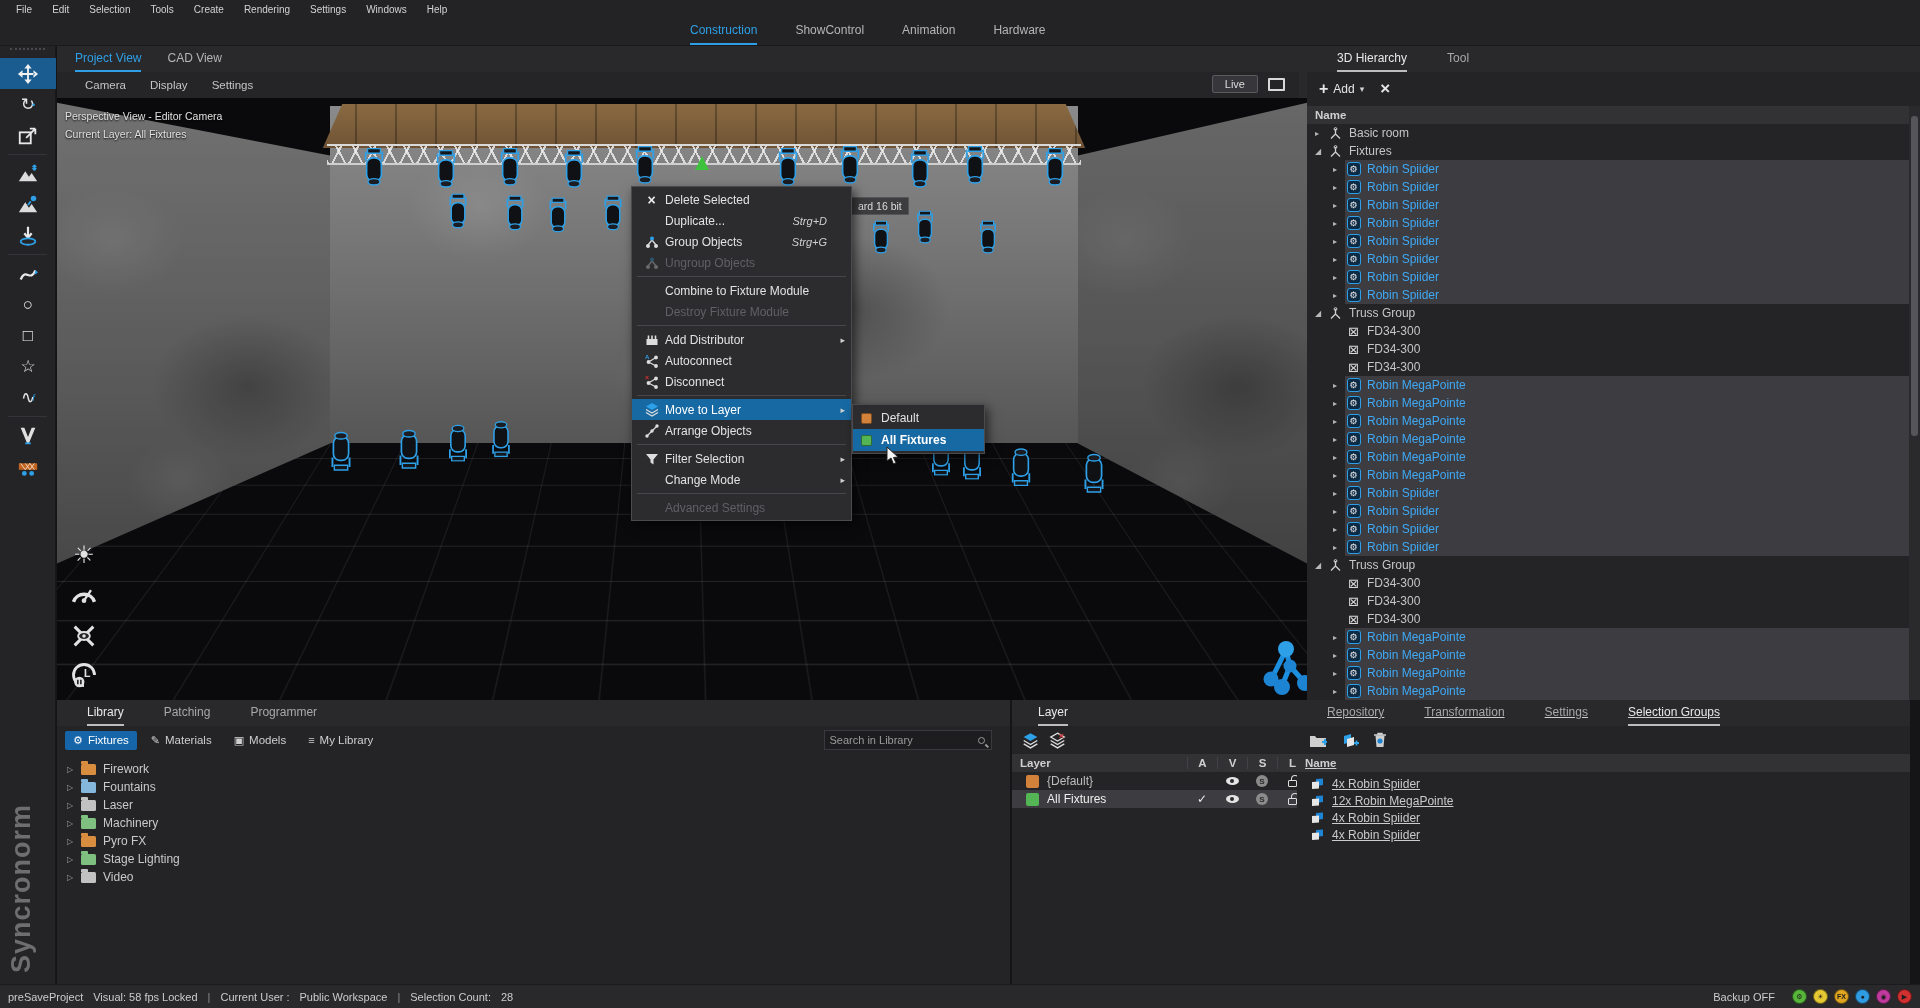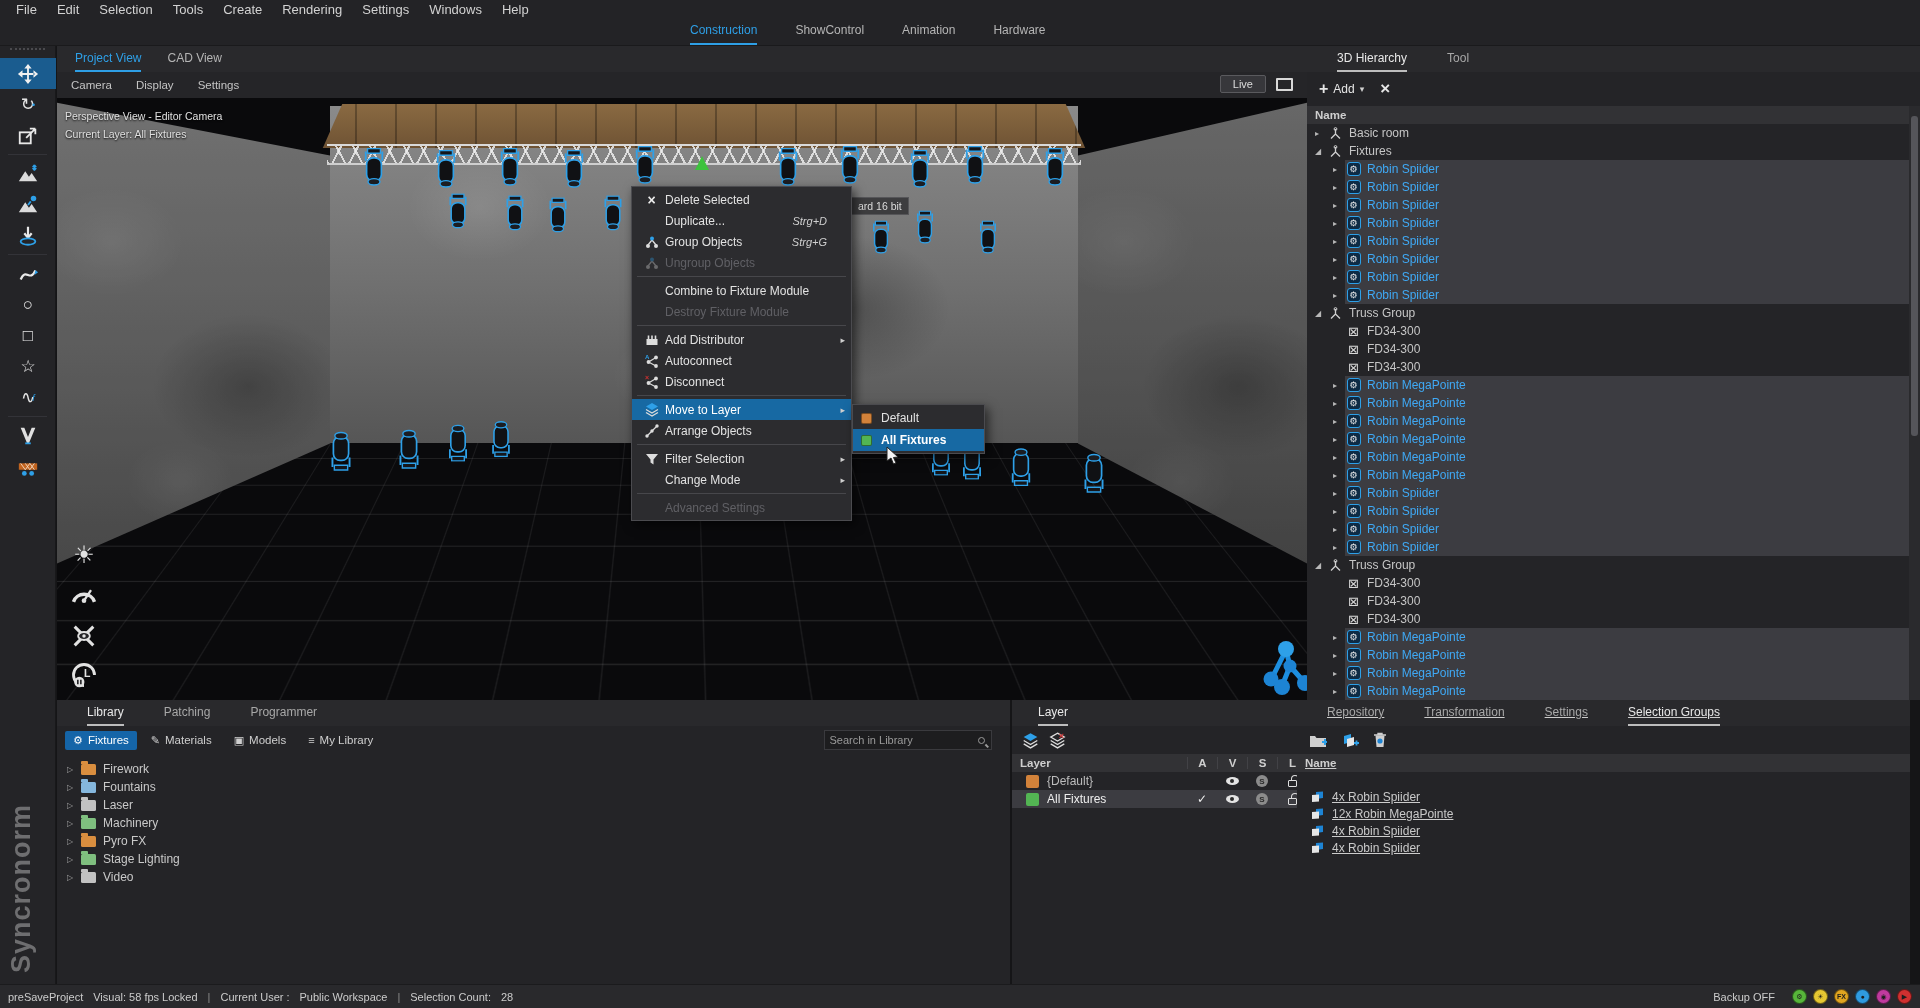--- a/index.html
+++ b/index.html
@@ -1,41 +1,41 @@
 <!DOCTYPE html>
 <html><head>
 <meta charset="utf-8">
 <style>
   html,body{margin:0;padding:0;background:#111;}
   *{box-sizing:border-box;font-family:"Liberation Sans","DejaVu Sans",sans-serif;}
   .app{position:relative;width:1920px;height:1008px;background:#151517;overflow:hidden;color:#ccc;}
 
   
   .menubar{position:absolute;left:0;top:0;width:1920px;height:19px;background:#232326;display:flex;align-items:center;padding-left:6px;}
-  .menubar .mi-item{padding:0 10px;font-size:13px;color:#d2d2d2;cursor:default;text-align:center;}
+  .menubar .mi-item{padding:0 10px;font-size:10px;color:#d2d2d2;cursor:default;text-align:center;}
   
   .tabbar{position:absolute;left:0;top:19px;width:1920px;height:27px;background:#232326;display:flex;align-items:flex-end;padding-left:690px;border-bottom:1px solid #1a1a1c;}
   .tabbar .t-item{margin-right:38px;font-size:12px;color:#b5b5b5;padding-bottom:6px;border-bottom:2px solid transparent;}
   .tabbar .t-item.active{color:#2e9fe6;border-bottom-color:#2e9fe6;}
 
   
   .lefttools{position:absolute;left:0;top:46px;width:56px;height:938px;background:#242427;border-right:1px solid #18181a;}
   .lt-dots{height:8px;margin:2px 10px;border-top:2px dotted #4a4a4e;}
   .lt-btn{width:56px;height:31px;display:flex;align-items:center;justify-content:center;color:#e4e4e4;font-size:17px;}
   .lt-btn.sel{background:#1a5c8f;}
   .lt-sep{height:1px;background:#333338;margin:3px 8px;}
   .glyph-blue{color:#2ea0e8;font-size:9px;margin-left:-3px;}
   .watermark{position:absolute;left:6px;top:758px;writing-mode:vertical-rl;transform:rotate(180deg);font-size:27px;font-weight:bold;color:#6e6e70;letter-spacing:1px;}
 
   
   .center{position:absolute;left:57px;top:46px;width:1250px;height:654px;background:#29292c;}
   .vtabs{position:absolute;left:0;top:0;right:0;height:26px;display:flex;align-items:flex-end;padding-left:18px;background:#29292c;}
   .vtabs .t-item{margin-right:26px;font-size:12px;color:#b5b5b5;padding-bottom:5px;border-bottom:2px solid transparent;}
   .vtabs .t-item.active{color:#2e9fe6;border-bottom-color:#2e9fe6;}
-  .vmenu{position:absolute;left:0;top:26px;right:0;height:26px;display:flex;align-items:center;padding-left:14px;background:#252528;}
+  .vmenu{position:absolute;left:0;top:26px;right:8px;height:26px;display:flex;align-items:center;padding-left:28px;background:#252528;}
   .vmenu .vm-item{margin-right:24px;font-size:11.5px;color:#c4c4c4;}
   .live-wrap{position:absolute;right:14px;top:3px;display:flex;align-items:center;gap:10px;}
   .live-btn{background:#37373b;border:1px solid #5a5a5e;border-radius:2px;color:#dcdcdc;font-size:11px;padding:2px 12px;}
   .mon-icon{width:17px;height:13px;border:2px solid #d8d8d8;border-radius:1px;}
 
   .scene{position:absolute;left:0;top:52px;right:0;bottom:0;background:#0a0a0c;overflow:hidden;}
   .floorgrid{position:absolute;left:-200px;top:318px;width:1650px;height:300px;
     background:
       repeating-linear-gradient(0deg, rgba(255,255,255,.10) 0 1px, transparent 1px 34px),
       repeating-linear-gradient(90deg, rgba(255,255,255,.07) 0 1px, transparent 1px 70px);
@@ -1164,21 +1164,21 @@
           <path d="M6,6 L13,4 V12 L6,14 Z" fill="#e6e6e6"></path>
           <path d="M13,10 h5 M15.5,7.5 v5" stroke="#2ea0e8" stroke-width="1.8"></path>
         </svg>
       <svg width="14" height="16" viewBox="0 0 14 16">
           <path d="M1,3 h12 M5,3 V1.5 h4 V3" stroke="#cfcfcf" stroke-width="1.4" fill="none"></path>
           <path d="M2.5,3.5 L3.5,15 h7 L11.5,3.5" fill="#cfcfcf"></path>
           <circle cx="7" cy="9" r="2.6" fill="#1d84d4"></circle>
         </svg>
     </div>
     <div class="colhdr">Name</div>
-    <div style="padding-top:17px">
+    <div style="padding-top:4px">
 
     <div class="sg-row">
           <svg width="14" height="12" viewBox="0 0 14 12" style="margin-right:7px;flex:none">
             <path d="M5,1 L12,0.5 V7 L5,8 Z" fill="#1d84d4"></path>
             <path d="M1,4 L8,3.5 V10.5 L1,11 Z" fill="#e6e6e6"></path>
           </svg>
           <span>4x Robin Spiider</span>
         </div>
         <div class="sg-row">
           <svg width="14" height="12" viewBox="0 0 14 12" style="margin-right:7px;flex:none">

